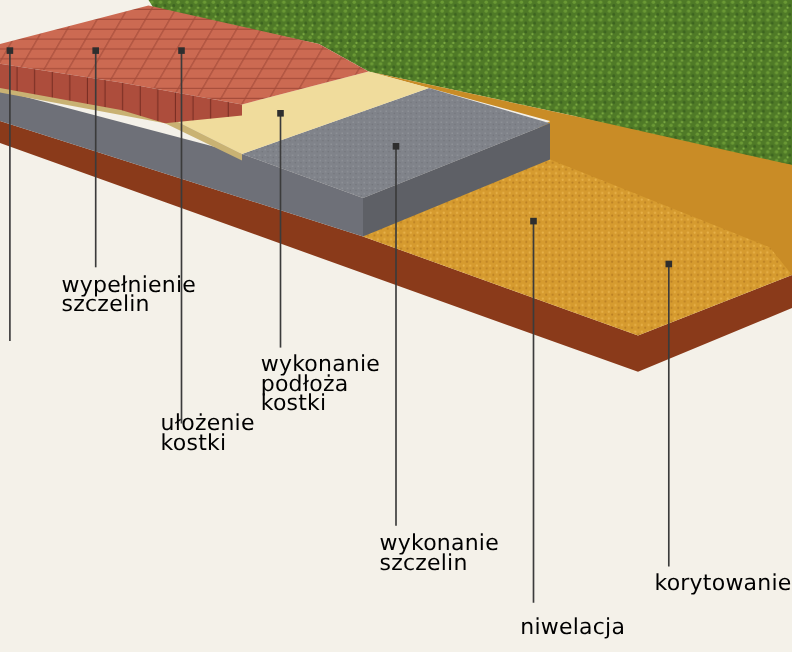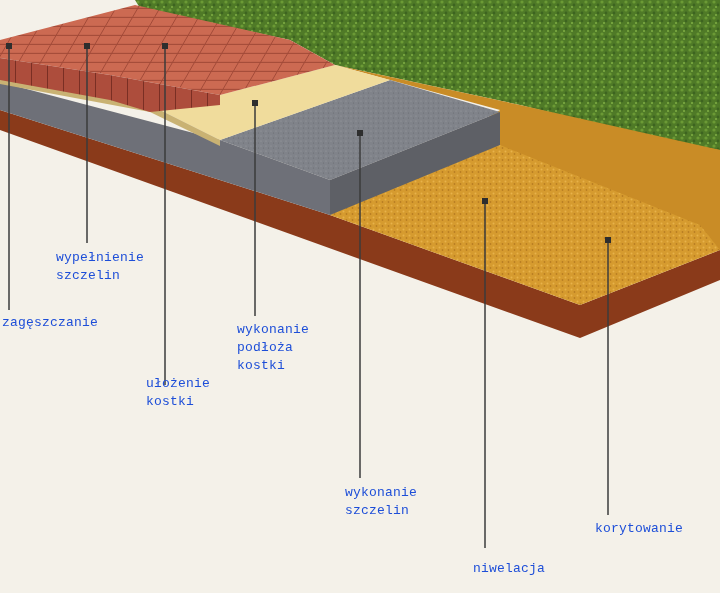--- a/index.html
+++ b/index.html
@@ -5,26 +5,25 @@
   html, body { margin: 0; padding: 0; }
   body {
     width: 720px; height: 593px; overflow: hidden;
     background: #f4f1e9;
     font-family: "DejaVu Sans", sans-serif;
     position: relative;
   }
   #scene { position: absolute; left: 0; top: 0; width: 720px; height: 593px; }
   .label {
     position: absolute;
-    color: #1d4ed8;
-    font-size: 13px;
+    color: #000000;
+    font-size: 20px;
     line-height: 18px;
     letter-spacing: 0.2px;
     white-space: nowrap;
-    font-family: Liberation Mono, monospace;
   }
   .label span { display: block; }
 </style>
 </head>
 <body>
 
 <svg id="scene" viewBox="0 0 720 593" xmlns="http://www.w3.org/2000/svg">
   <defs>
     <pattern id="grassPat" width="8" height="8" patternUnits="userSpaceOnUse">
       <rect width="8" height="8" fill="#4f7a27"></rect>
@@ -84,21 +83,20 @@
     <rect x="84" y="43" width="6" height="6"></rect>
     <rect x="162" y="43" width="6" height="6"></rect>
     <rect x="252" y="100" width="6" height="6"></rect>
     <rect x="357" y="130" width="6" height="6"></rect>
     <rect x="482" y="198" width="6" height="6"></rect>
     <rect x="605" y="237" width="6" height="6"></rect>
   </g>
 </svg>
 
 <div class="label" style="left:2px; top:314px;">
-  <span>zagęszczanie</span>
 </div>
 <div class="label" style="left:56px; top:249px;">
   <span>wypełnienie</span>
   <span>szczelin</span>
 </div>
 <div class="label" style="left:146px; top:375px;">
   <span>ułożenie</span>
   <span>kostki</span>
 </div>
 <div class="label" style="left:237px; top:321px;">

